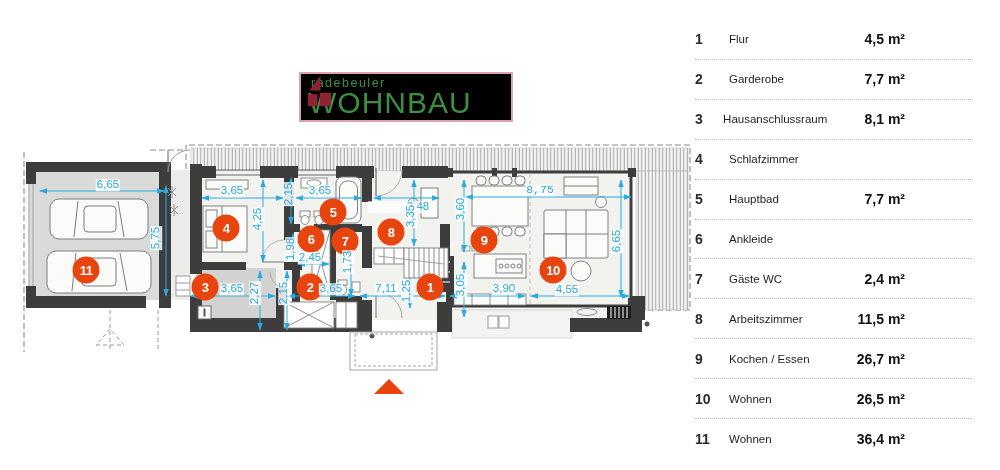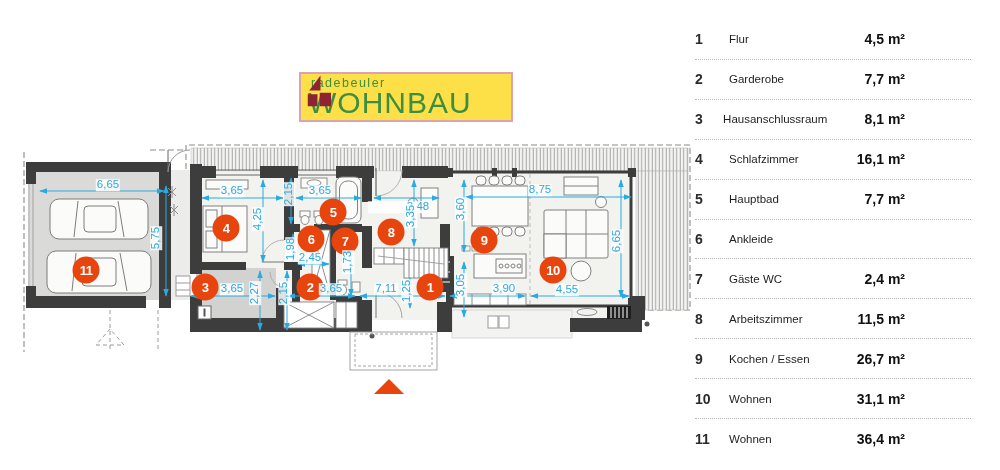--- a/index.html
+++ b/index.html
@@ -21,21 +21,21 @@
   .dim {
     position:absolute; color:var(--dimblue,#29abe2); font-size:11.5px; line-height:1;
     background:rgba(255,255,255,0.85); padding:0 1px; white-space:nowrap;
     transform:translate(-50%,-50%);
   }
   .dim.rot { transform:translate(-50%,-50%) rotate(-90deg); }
 
   
   .logo {
     position:absolute; left:299px; top:72px; width:214px; height:50px;
-    border:2px solid #d9a3af; background:#fde047;
+    border:2px solid #d9a3af; background:#000000;
     display:flex; align-items:center; padding:2px 0 2px 5px;
   }
   .logo-icon { width:30px; height:42px; flex:0 0 auto; }
   .logo-text { display:flex; flex-direction:column; margin-left:2px; }
   .logo-top { font-size:12.5px; color:#3e8e41; letter-spacing:1.5px; line-height:1; margin-left:3px; }
   .logo-main { font-size:30px; color:#3e8e41; letter-spacing:1px; line-height:0.95; font-weight:400; }
 
   
   .legend {
     position:absolute; left:681px; top:20px; width:290px; height:438px;
@@ -373,21 +373,21 @@
         <div class="marker" style="left: 553px; top: 270px;">10</div>
         <div class="marker" style="left: 86px; top: 270px;">11</div>
         <div class="dim" style="left: 108px; top: 185px;">6,65</div>
         <div class="dim rot" style="left: 156px; top: 238px;">5,75</div>
         <div class="dim" style="left: 232px; top: 191px;">3,65</div>
         <div class="dim rot" style="left: 258px; top: 219px;">4,25</div>
         <div class="dim rot" style="left: 289px; top: 194px;">2,15</div>
         <div class="dim" style="left: 320px; top: 191px;">3,65</div>
         <div class="dim" style="left: 399px; top: 207px; padding-left: 39px;">3,48</div>
         <div class="dim rot" style="left: 411px; top: 216px;">3,35</div>
-        <div class="dim" style="left: 540px; top: 190px;">8,75</div>
+        <div class="dim" style="left: 540px; top: 190px; font-family: Liberation Mono, monospace;">8,75</div>
         <div class="dim rot" style="left: 461px; top: 209px;">3,60</div>
         <div class="dim rot" style="left: 617px; top: 241px;">6,65</div>
         <div class="dim rot" style="left: 291px; top: 249px;">1,98</div>
         <div class="dim" style="left: 310px; top: 258px;">2,45</div>
         <div class="dim rot" style="left: 348px; top: 262px;">1,73</div>
         <div class="dim" style="left: 232px; top: 289px;">3,65</div>
         <div class="dim rot" style="left: 255px; top: 293px;">2,27</div>
         <div class="dim rot" style="left: 284px; top: 293px;">2,15</div>
         <div class="dim" style="left: 331px; top: 289px;">3,65</div>
         <div class="dim" style="left: 386px; top: 289px;">7,11</div>
@@ -425,21 +425,20 @@
 
     <div class="legend-row">
       <span class="num">3</span>
       <span class="name">Hausanschlussraum</span>
       <span class="area">8,1 m²</span>
     </div>
 
     <div class="legend-row">
       <span class="num">4</span>
       <span class="name">Schlafzimmer</span>
-      <span class="area">16,1 m²</span>
     </div>
 
     <div class="legend-row">
       <span class="num">5</span>
       <span class="name">Hauptbad</span>
       <span class="area">7,7 m²</span>
     </div>
 
     <div class="legend-row">
       <span class="num">6</span>
@@ -460,21 +459,21 @@
 
     <div class="legend-row">
       <span class="num">9</span>
       <span class="name">Kochen / Essen</span>
       <span class="area">26,7 m²</span>
     </div>
 
     <div class="legend-row">
       <span class="num">10</span>
       <span class="name">Wohnen</span>
-      <span class="area">31,1 m²</span>
+      <span class="area">26,5 m²</span>
     </div>
 
     <div class="legend-row">
       <span class="num">11</span>
       <span class="name">Wohnen</span>
       <span class="area">36,4 m²</span>
     </div>
   </div>
 
 </div>

